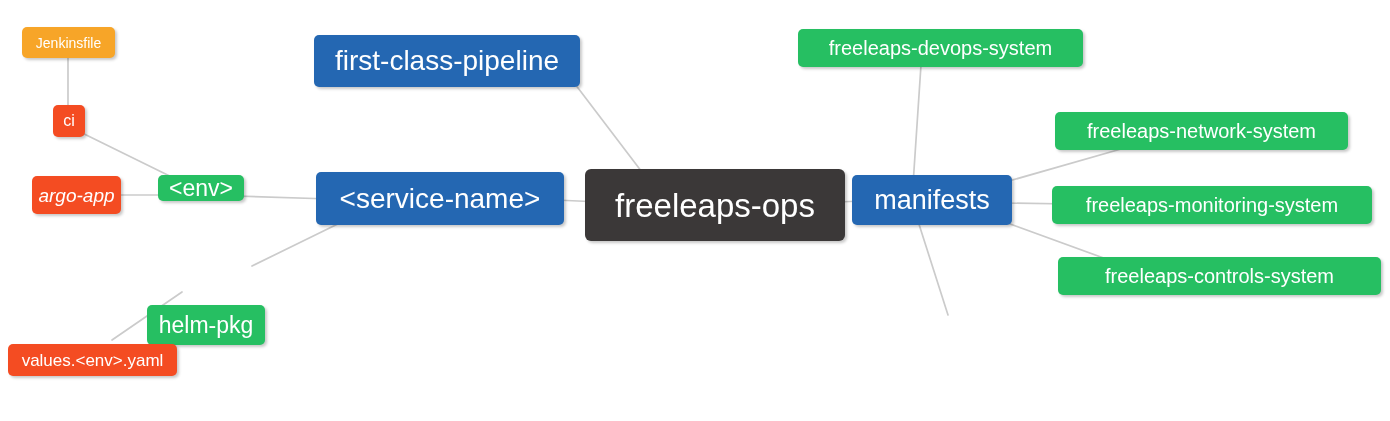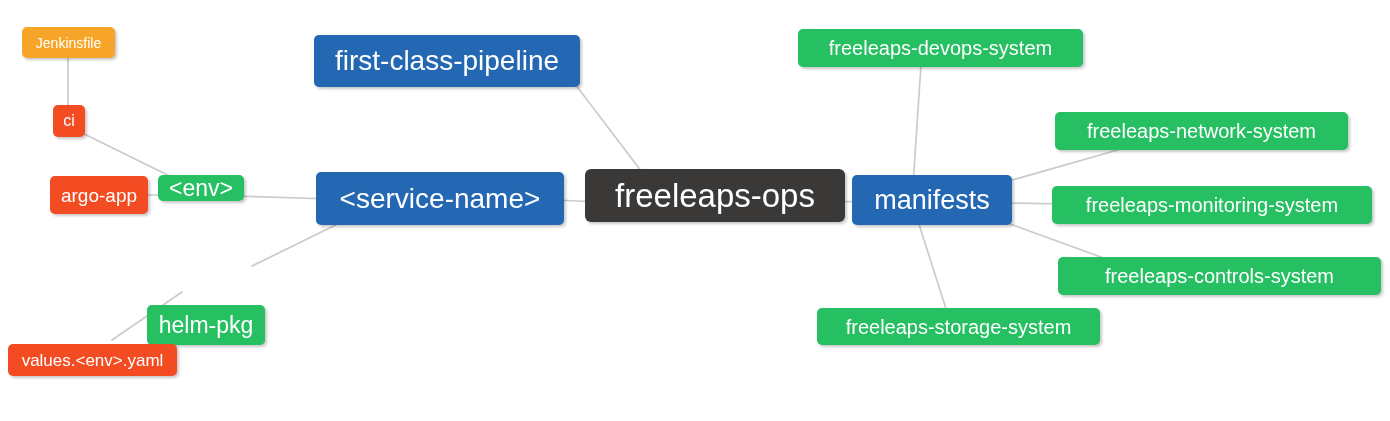--- a/index.html
+++ b/index.html
@@ -45,39 +45,38 @@
     <line x1="1002" y1="183" x2="1128" y2="147"></line>
     <line x1="1002" y1="203" x2="1070" y2="204"></line>
     <line x1="1002" y1="221" x2="1120" y2="264"></line>
     <line x1="917" y1="218" x2="948" y2="315"></line>
   </svg>
 
   <div class="node n-orange" style="left:22px;top:27px;width:93px;height:31px;font-size:14px;">Jenkinsfile</div>
 
   <div class="node n-red" style="left:53px;top:105px;width:32px;height:32px;font-size:16px;">ci</div>
 
-  <div class="node n-red" style="left:50px;top:176px;width:98px;height:38px;font-size:19px;">argo-app</div>
+  <div class="node n-red" style="left:32px;top:176px;width:89px;height:38px;font-size:19px;font-style:italic;">argo-app</div>
 
   <div class="node n-green" style="left:158px;top:175px;width:86px;height:26px;font-size:23px;">&lt;env&gt;</div>
 
   <div class="node n-green" style="left:147px;top:257px;width:118px;height:40px;font-size:23px;margin-top:48px;">helm-pkg</div>
 
   <div class="node n-red" style="left:8px;top:333px;width:169px;height:32px;font-size:17px;margin-top:11px;">values.&lt;env&gt;.yaml</div>
 
   <div class="node n-blue" style="left:316px;top:172px;width:248px;height:53px;font-size:28px;">&lt;service-name&gt;</div>
 
   <div class="node n-blue" style="left:314px;top:35px;width:266px;height:52px;font-size:28px;">first-class-pipeline</div>
 
-  <div class="node n-root" style="left:585px;top:169px;width:260px;height:53px;font-size:33px;">freeleaps-ops</div>
+  <div class="node n-root" style="left:585px;top:169px;width:260px;height:72px;font-size:33px;">freeleaps-ops</div>
 
   <div class="node n-blue" style="left:852px;top:175px;width:160px;height:50px;font-size:27px;">manifests</div>
 
   <div class="node n-green" style="left:798px;top:29px;width:285px;height:38px;font-size:20px;">freeleaps-devops-system</div>
 
   <div class="node n-green" style="left:1055px;top:112px;width:293px;height:38px;font-size:20px;">freeleaps-network-system</div>
 
   <div class="node n-green" style="left:1052px;top:186px;width:320px;height:38px;font-size:20px;">freeleaps-monitoring-system</div>
 
   <div class="node n-green" style="left:1058px;top:257px;width:323px;height:38px;font-size:20px;">freeleaps-controls-system</div>
 
-  <div class="node n-green" style="left:817px;top:308px;width:283px;height:37px;font-size:20px;">freeleaps-storage-system</div>
 
 </div>
 
 </body></html>

